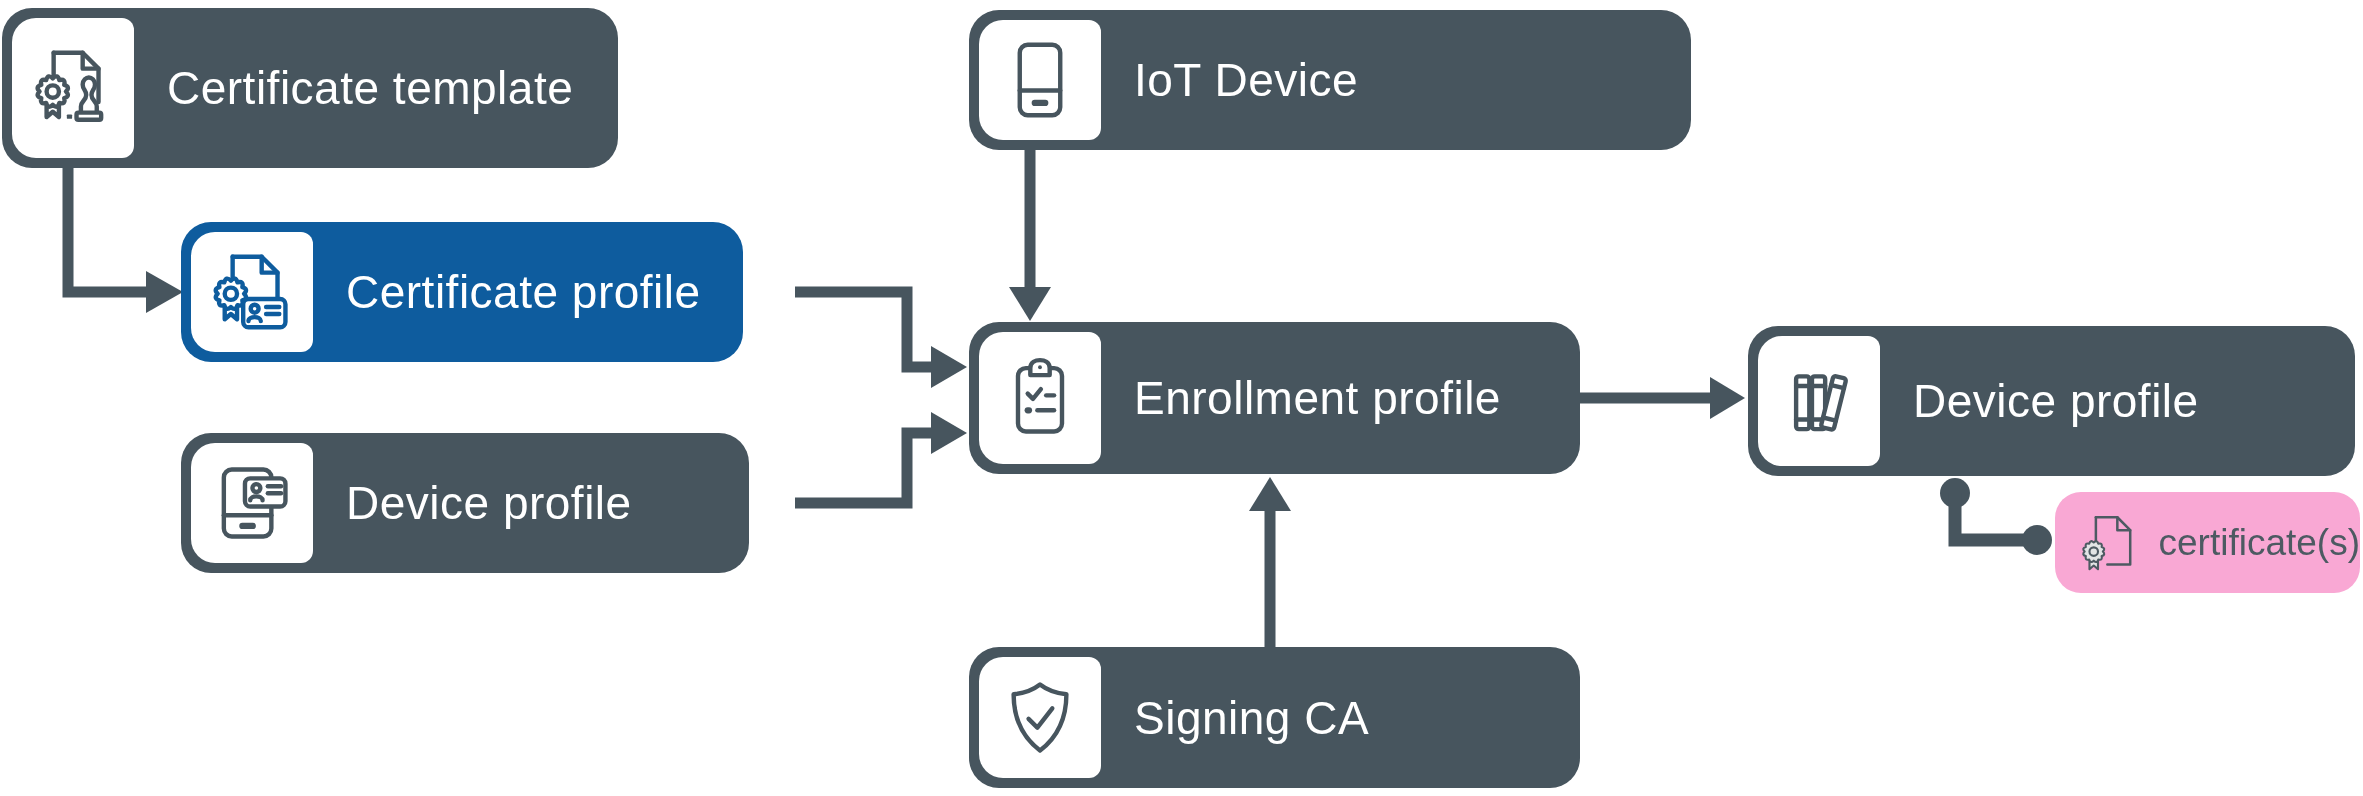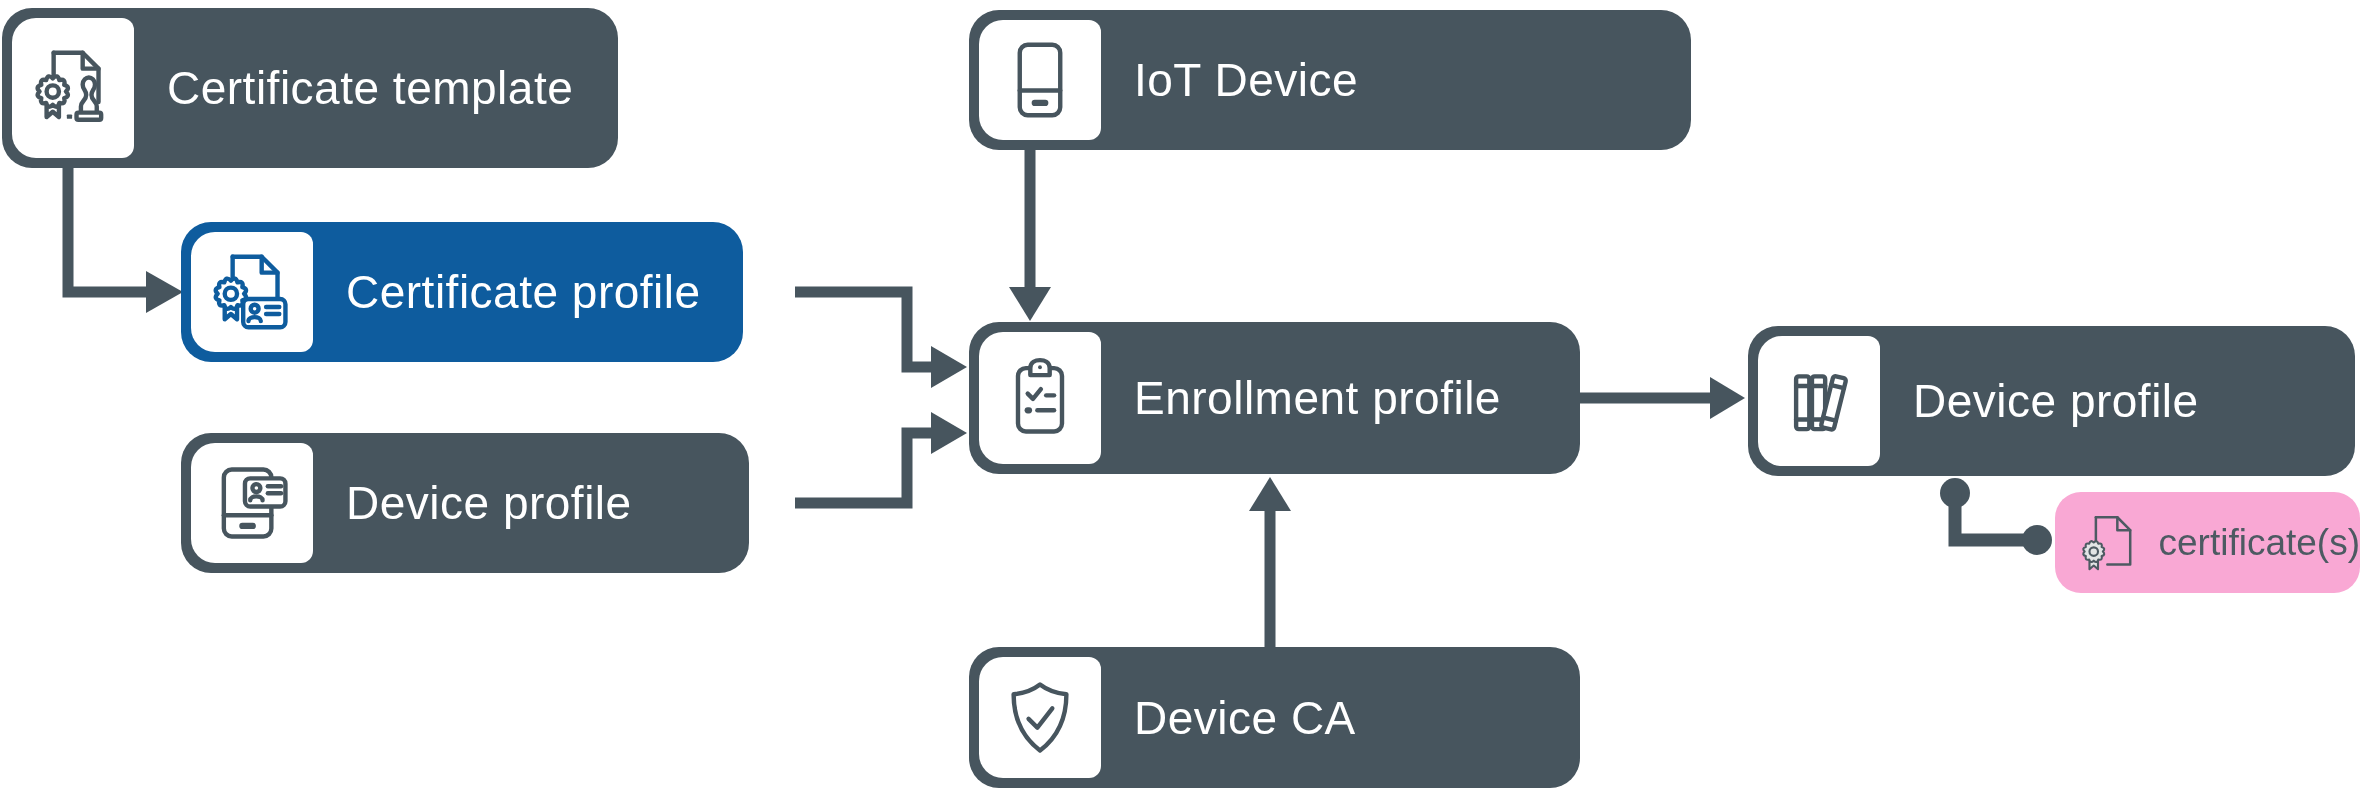--- a/index.html
+++ b/index.html
@@ -177,21 +177,21 @@
     <div class="node-label">Enrollment profile</div>
   </div>
 
   <div class="node" style="left:969px;top:647px;width:611px;height:141px;">
     <div class="icon-panel">
       <svg width="88" height="88" viewBox="0 0 100 100" fill="none" stroke="#47555E" stroke-width="5" stroke-linecap="round" stroke-linejoin="round">
         <path d="M50,12 C59,19 69,22 80,23 C80,48 71,71 50,87 C29,71 20,48 20,23 C31,22 41,19 50,12 Z"></path>
         <path d="M37,51 L47,61 L64,39"></path>
       </svg>
     </div>
-    <div class="node-label">Device CA</div>
+    <div class="node-label">Signing CA</div>
   </div>
 
   <div class="node" style="left:1748px;top:326px;width:607px;height:150px;">
     <div class="icon-panel">
       <svg width="88" height="88" viewBox="0 0 100 100" fill="none" stroke="#47555E" stroke-width="5" stroke-linecap="round" stroke-linejoin="round">
         <rect x="24" y="22" width="15" height="60" rx="3"></rect>
         <path d="M24,33 H39"></path>
         <path d="M24,71 H39"></path>
         <rect x="42" y="22" width="15" height="60" rx="3"></rect>
         <path d="M42,33 H57"></path>

